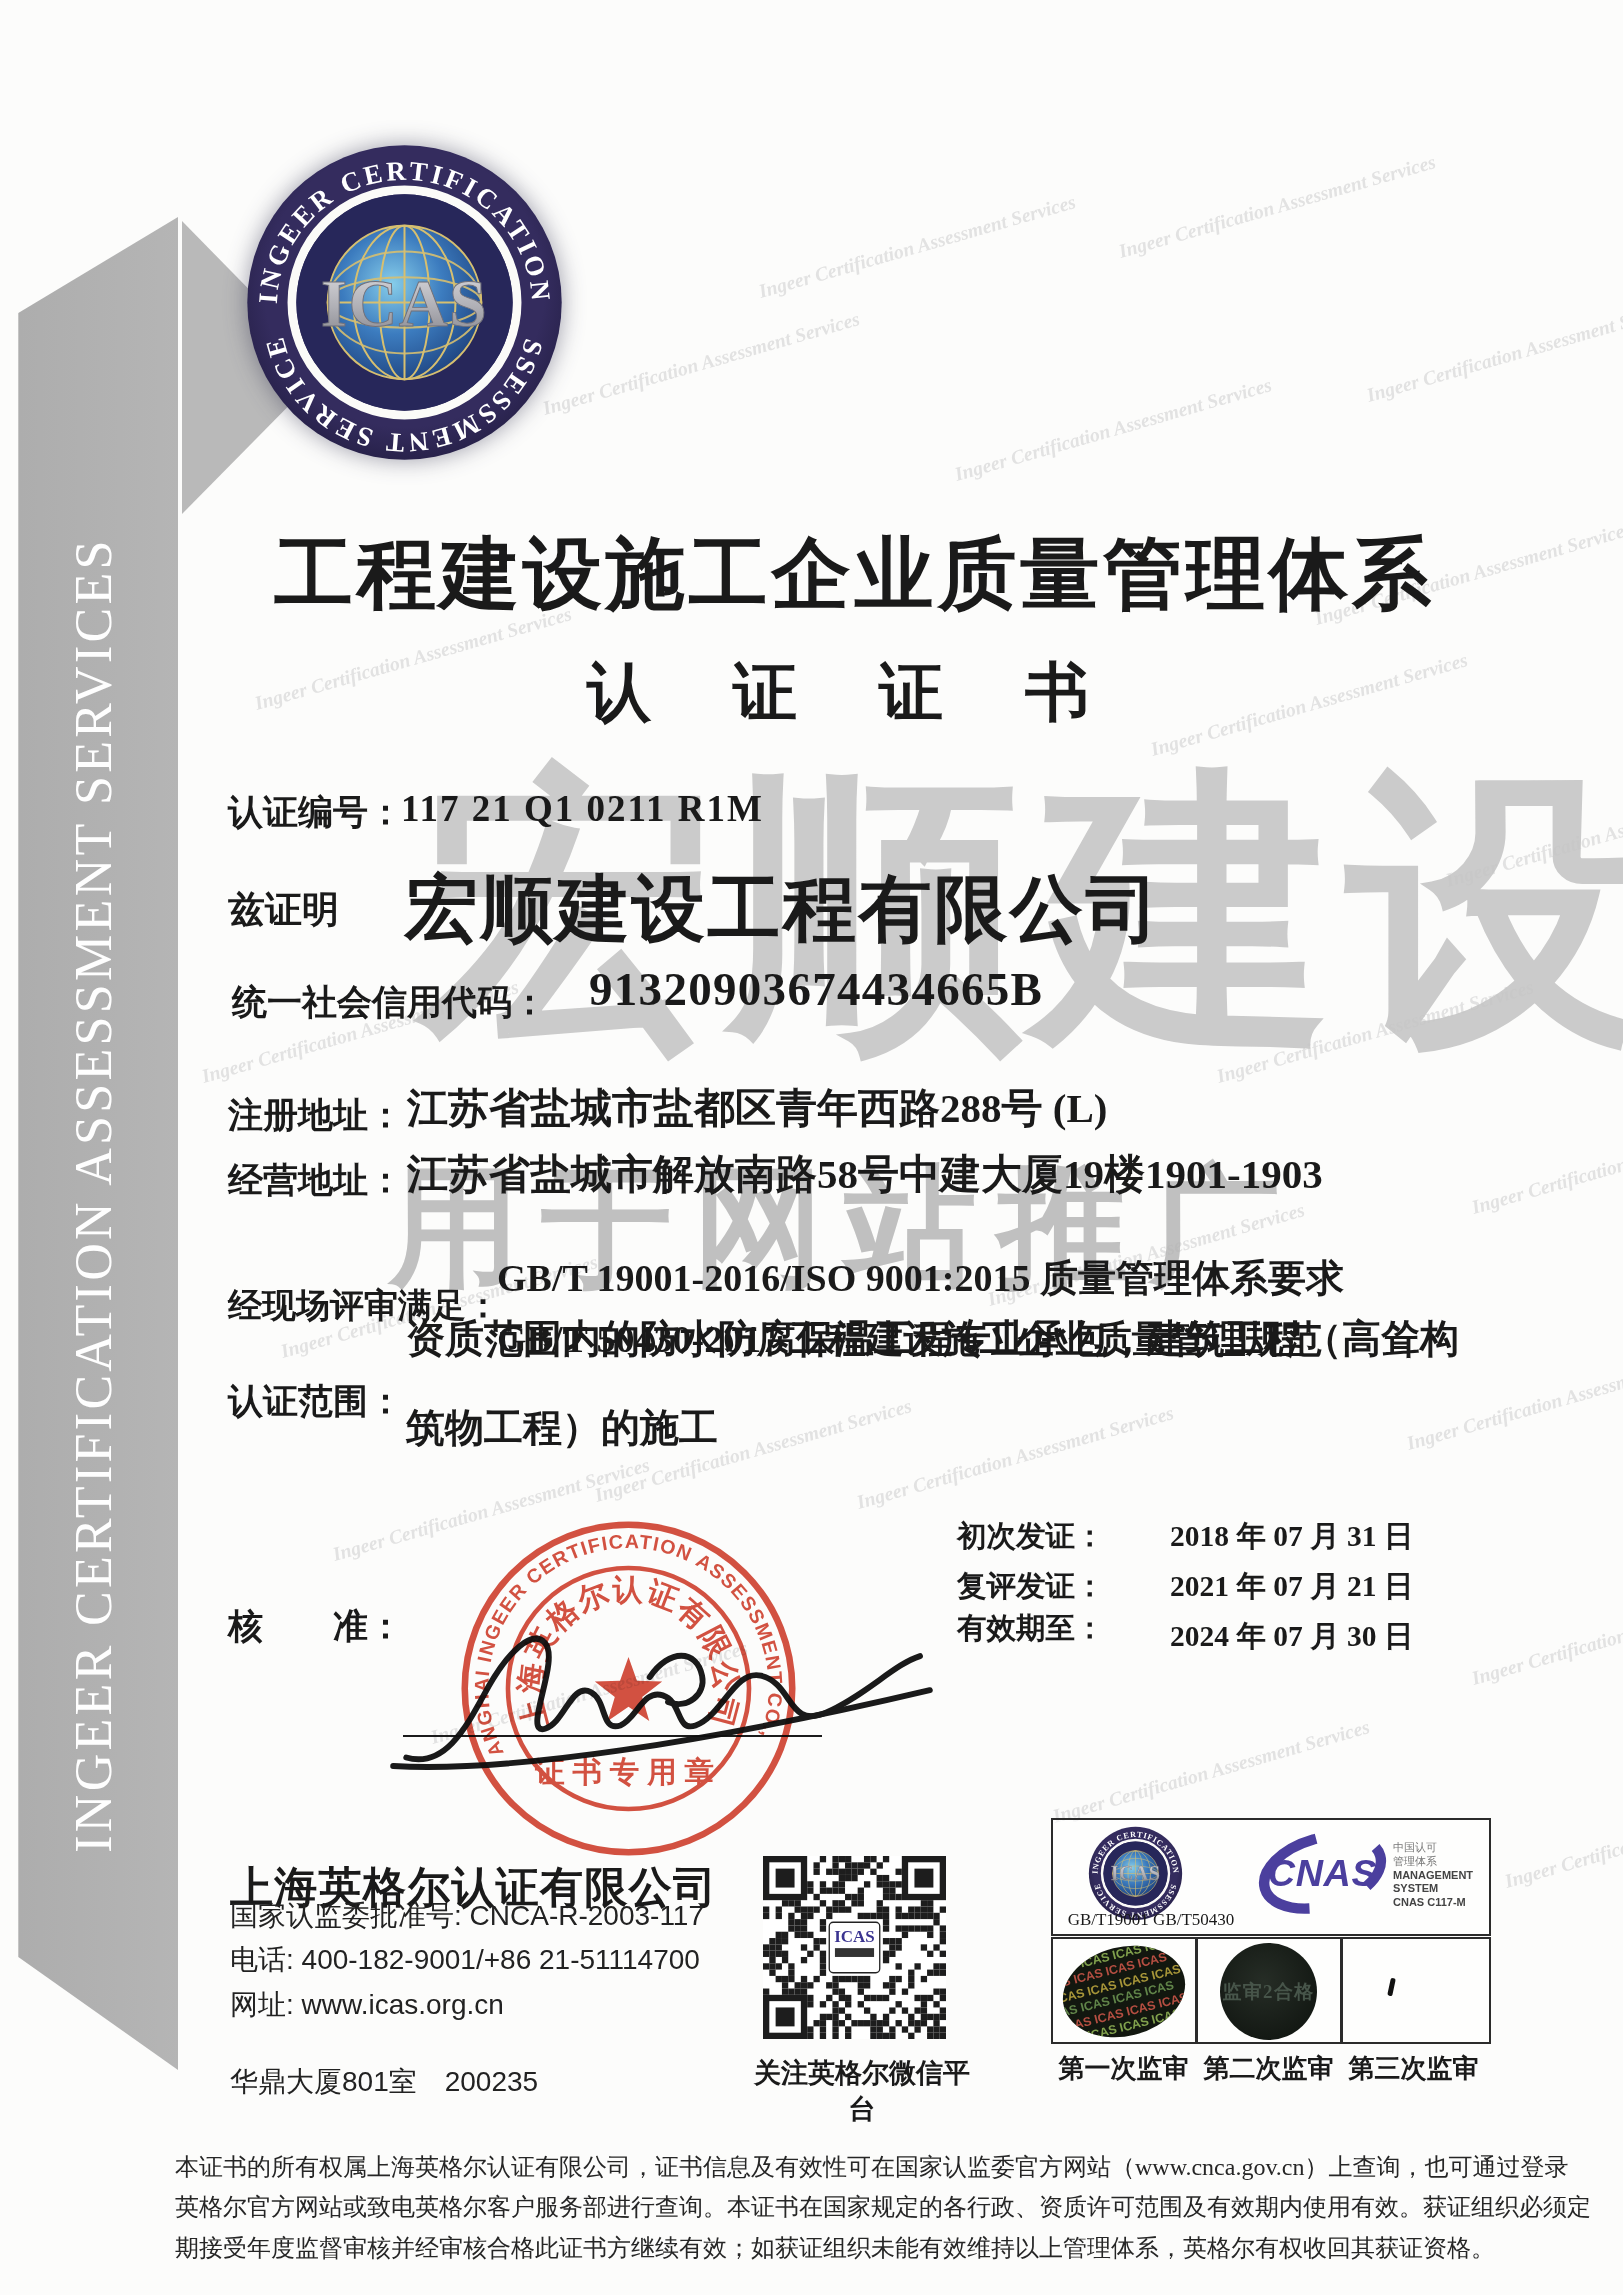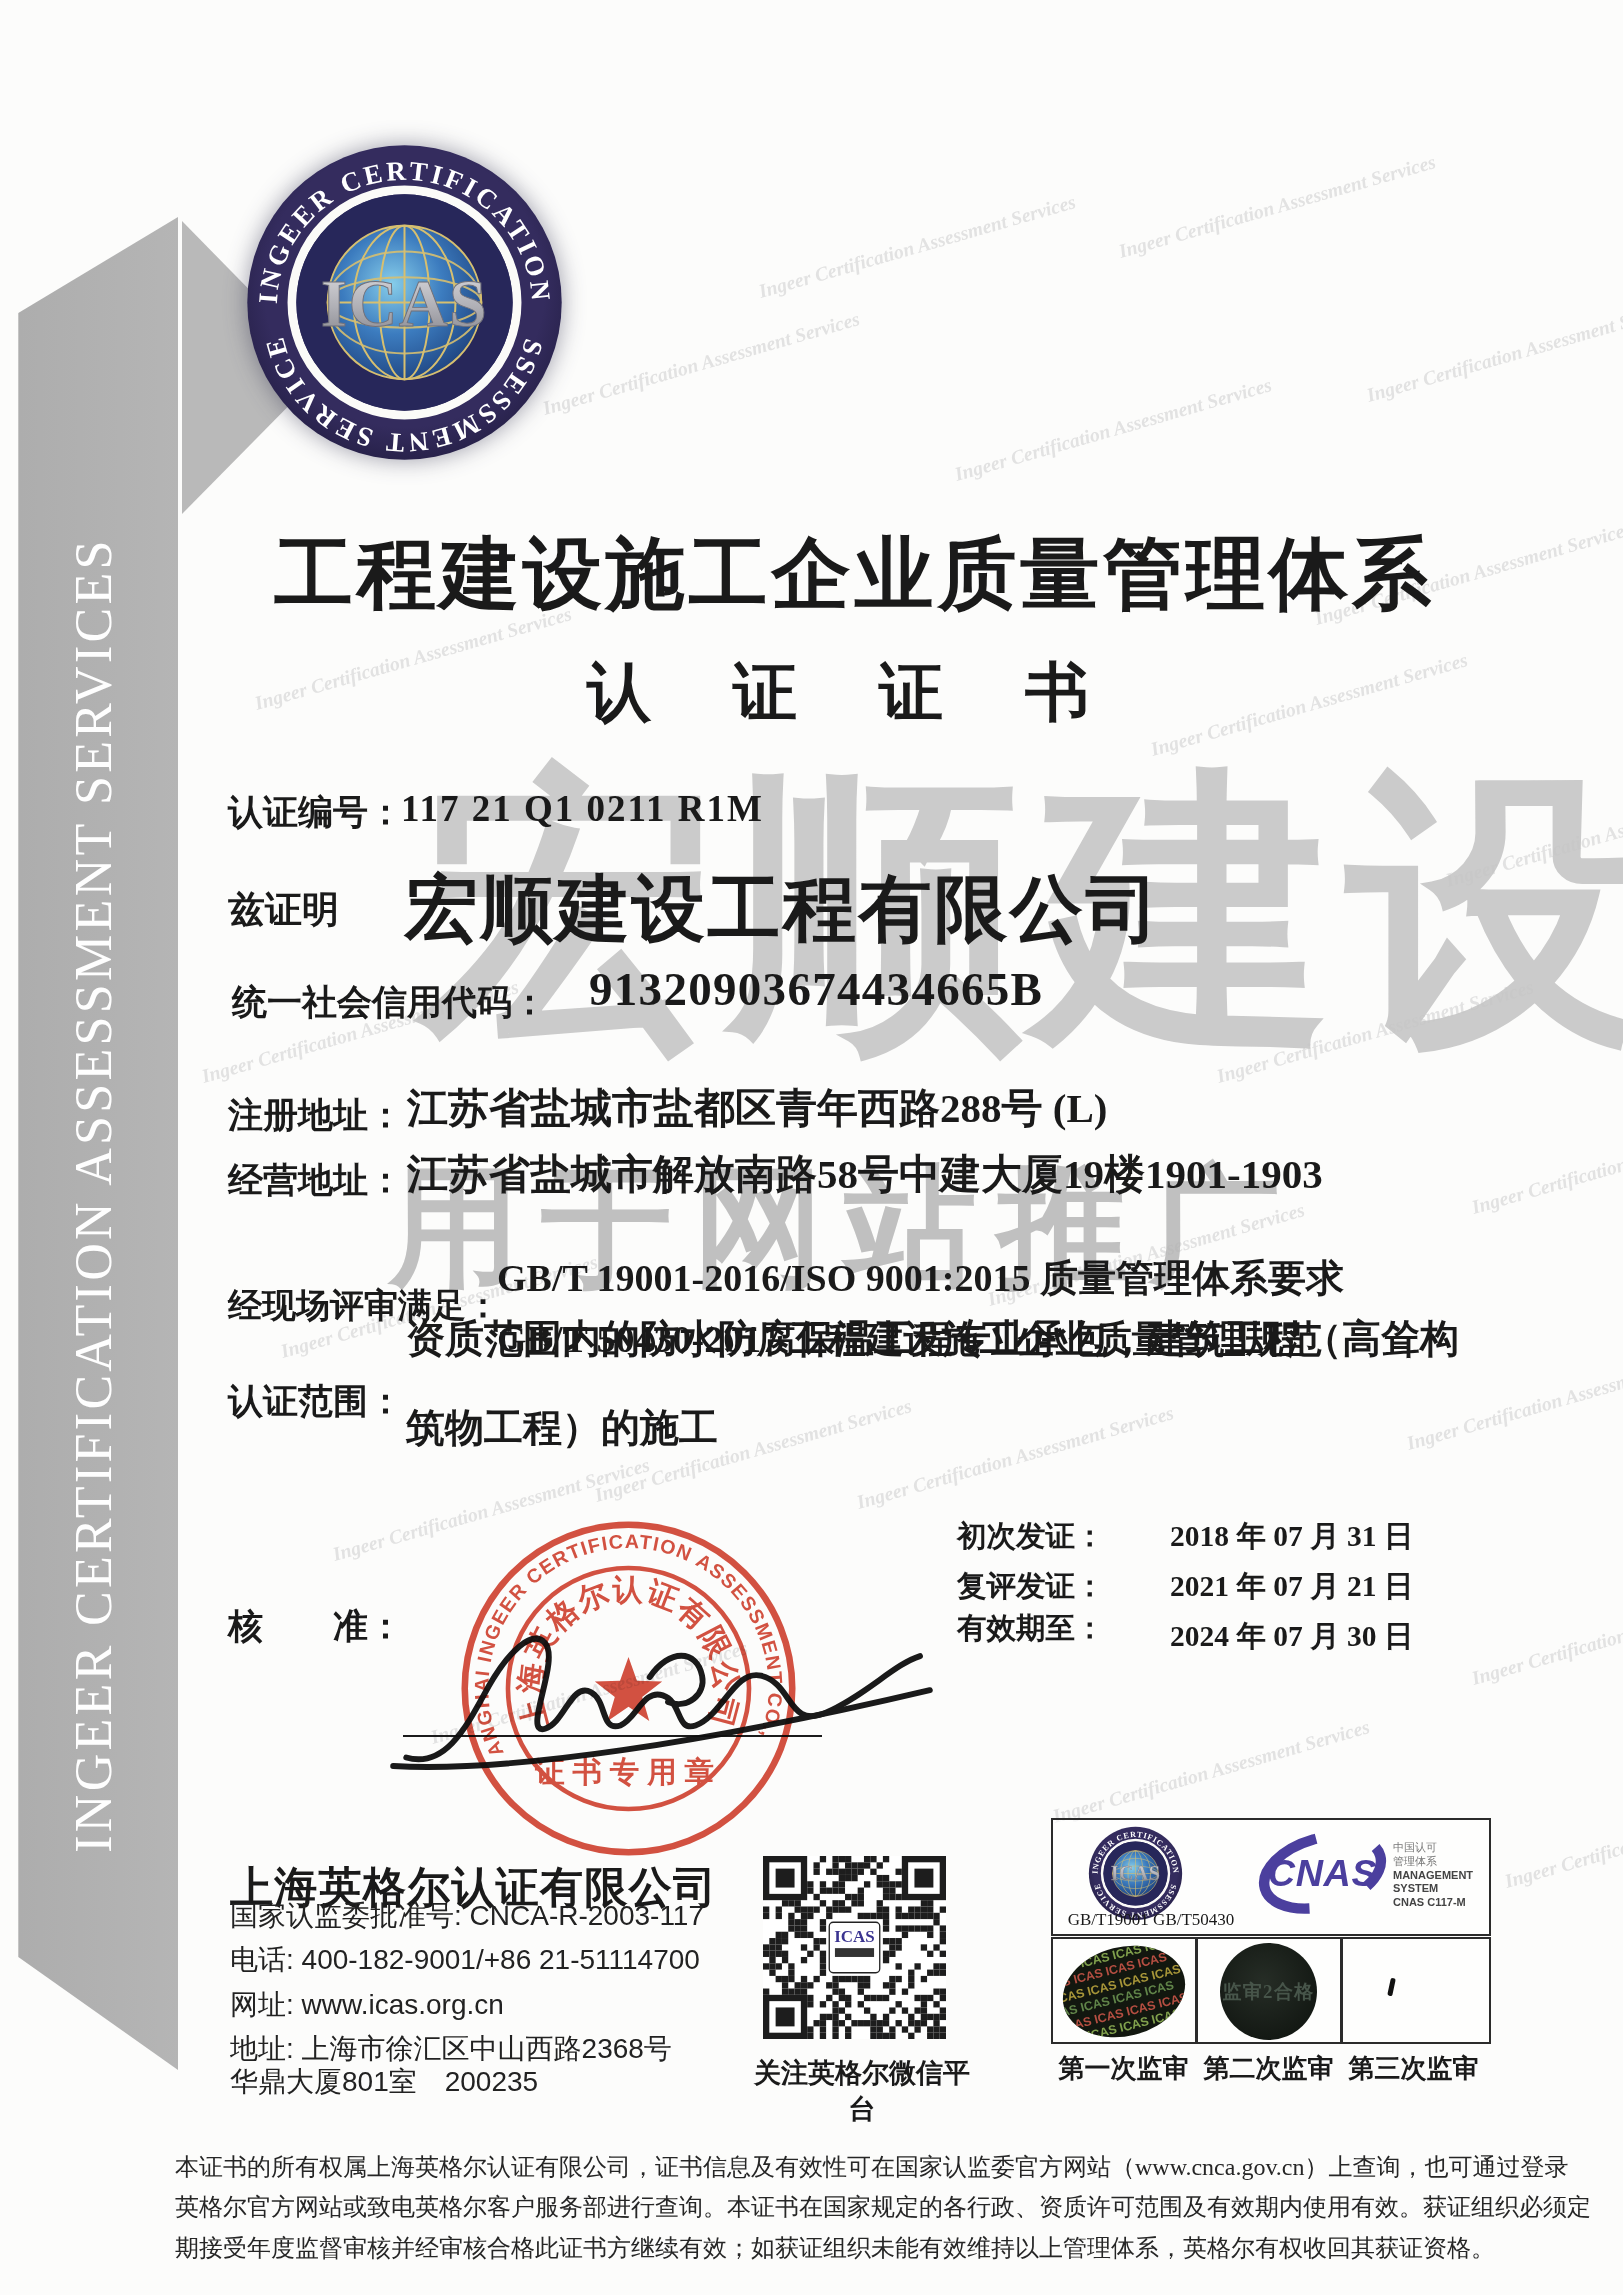--- a/index.html
+++ b/index.html
@@ -215,21 +215,20 @@
       <path d="M 60 285 C 120 302, 152 238, 186 176 C 216 124, 252 88, 272 110 C 296 136, 236 252, 272 241 C 302 232, 312 170, 342 185 C 367 198, 357 246, 387 236 C 412 226, 422 180, 452 190 C 482 200, 472 246, 502 236 C 542 222, 562 150, 602 160 C 652 172, 642 242, 702 216 C 762 190, 806 142, 845 130"></path>
       <path d="M 432 162 C 462 118, 504 120, 512 160 C 518 188, 490 212, 460 200"></path>
       <path d="M 40 298 C 220 308, 520 262, 860 182"></path>
     </g>
   </svg>
 
   <div class="issuer-name">上海英格尔认证有限公司</div>
   <div class="info-line" style="top:1897px;">国家认监委批准号: CNCA-R-2003-117</div>
   <div class="info-line" style="top:1941px;">电话: 400-182-9001/+86 21-51114700</div>
   <div class="info-line" style="top:1986px;">网址: www.icas.org.cn</div>
-  <div class="info-line" style="top:2030px;">地址: 上海市徐汇区中山西路2368号</div>
   <div class="info-line" style="top:2063px;">华鼎大厦801室　200235</div>
 
   <div id="qr-wrap"><svg viewBox="0 0 280 280" width="100%" height="100%">
         <rect width="280" height="280" fill="#fff"></rect>
         <rect x="86.89655172413794" y="0" width="9.655172413793103" height="9.655172413793103" fill="#1d1d1d"></rect>
         <rect x="106.20689655172413" y="0" width="9.655172413793103" height="9.655172413793103" fill="#1d1d1d"></rect>
         <rect x="115.86206896551724" y="0" width="9.655172413793103" height="9.655172413793103" fill="#1d1d1d"></rect>
         <rect x="125.51724137931035" y="0" width="9.655172413793103" height="9.655172413793103" fill="#1d1d1d"></rect>
         <rect x="154.48275862068965" y="0" width="9.655172413793103" height="9.655172413793103" fill="#1d1d1d"></rect>
         <rect x="164.13793103448276" y="0" width="9.655172413793103" height="9.655172413793103" fill="#1d1d1d"></rect>

